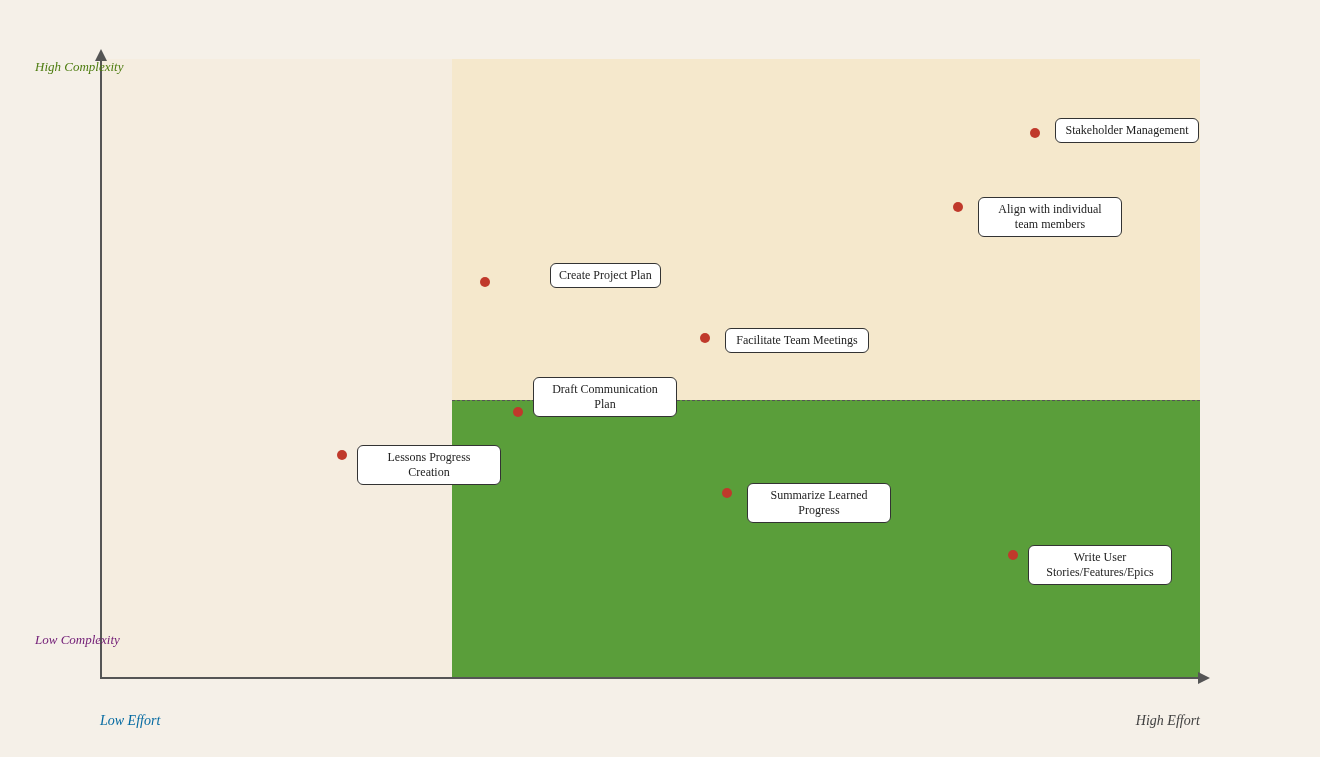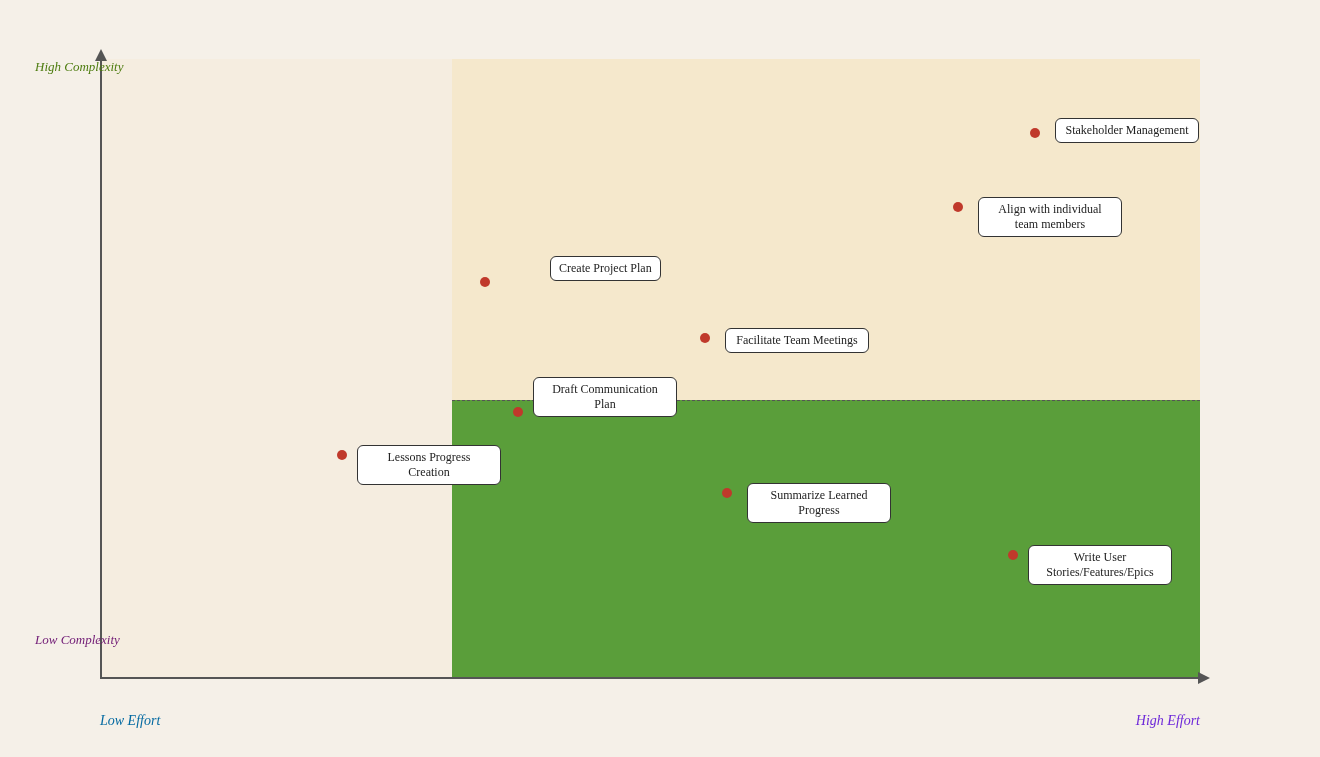--- a/index.html
+++ b/index.html
@@ -104,21 +104,21 @@
       font-size: 14px;
       font-style: italic;
       color: #0369a1;
     }
     .label-x-high {
       position: absolute;
       bottom: -50px;
       right: 0;
       font-size: 14px;
       font-style: italic;
-      color: #6d28d9;
+      color: #404040;
       text-align: right;
     }
     .label-y-high {
       position: absolute;
       top: 0;
       left: -65px;
       font-size: 13px;
       font-style: italic;
       color: #4d7c0f;
       text-align: right;
@@ -196,21 +196,21 @@
     </div>
     <div class="label-y-low">
       <span>Low Complexity</span>
     </div>
 
   <div class="dot" style="left: 935px; top: 74.4px;"></div>
       <div class="label-box multiline" style="left: 955px; top: 59.4px;">Stakeholder Management</div>
       <div class="dot" style="left: 858px; top: 148.8px;"></div>
       <div class="label-box multiline" style="left: 878px; top: 138.8px;">Align with individual team members</div>
       <div class="dot" style="left: 385px; top: 223.2px;"></div>
-      <div class="label-box" style="left: 450px; top: 197px;">Create Project Plan</div>
+      <div class="label-box" style="left: 450px; top: 204px;">Create Project Plan</div>
       <div class="dot" style="left: 605px; top: 279px;"></div>
       <div class="label-box multiline" style="left: 625px; top: 269px;">Facilitate Team Meetings</div>
       <div class="dot" style="left: 418px; top: 353.4px;"></div>
       <div class="label-box multiline" style="left: 433px; top: 318.4px;">Draft Communication Plan</div>
       <div class="dot" style="left: 242px; top: 396.8px;"></div>
       <div class="label-box multiline" style="left: 257px; top: 386.8px;">Lessons Progress Creation</div>
       <div class="dot" style="left: 627px; top: 434px;"></div>
       <div class="label-box multiline" style="left: 647px; top: 424px;">Summarize Learned Progress</div>
       <div class="dot" style="left: 913px; top: 496px;"></div>
       <div class="label-box multiline" style="left: 928px; top: 486px;">Write User Stories/Features/Epics</div>

